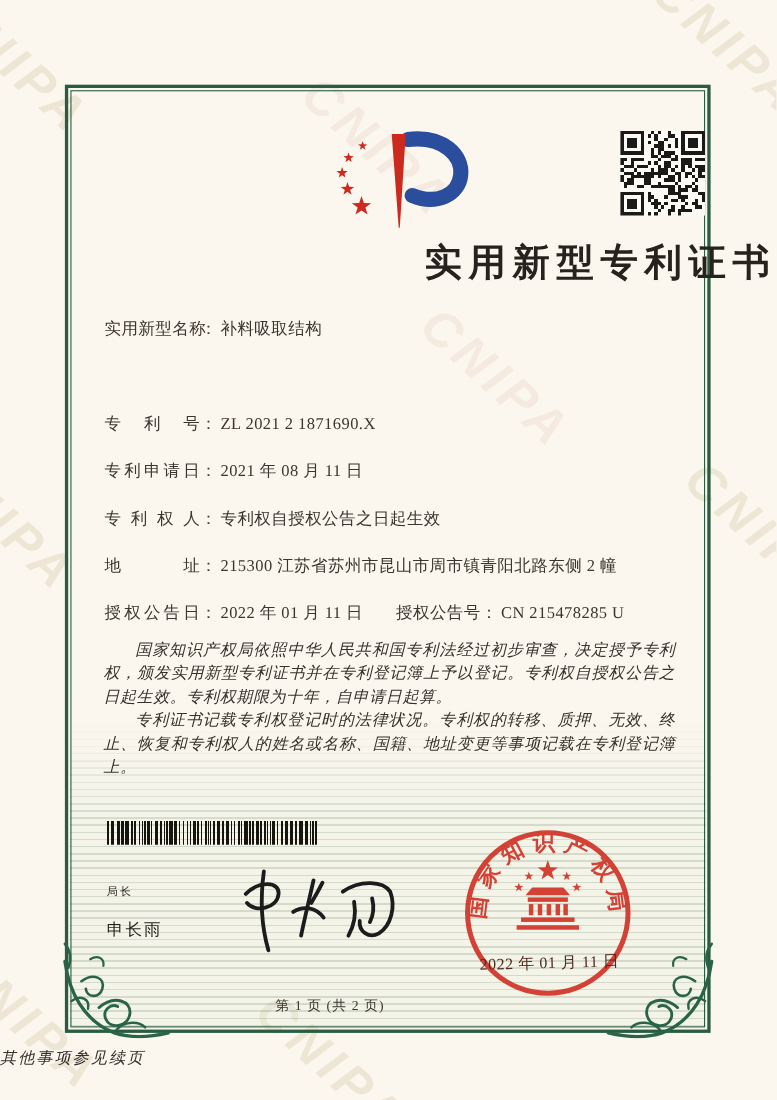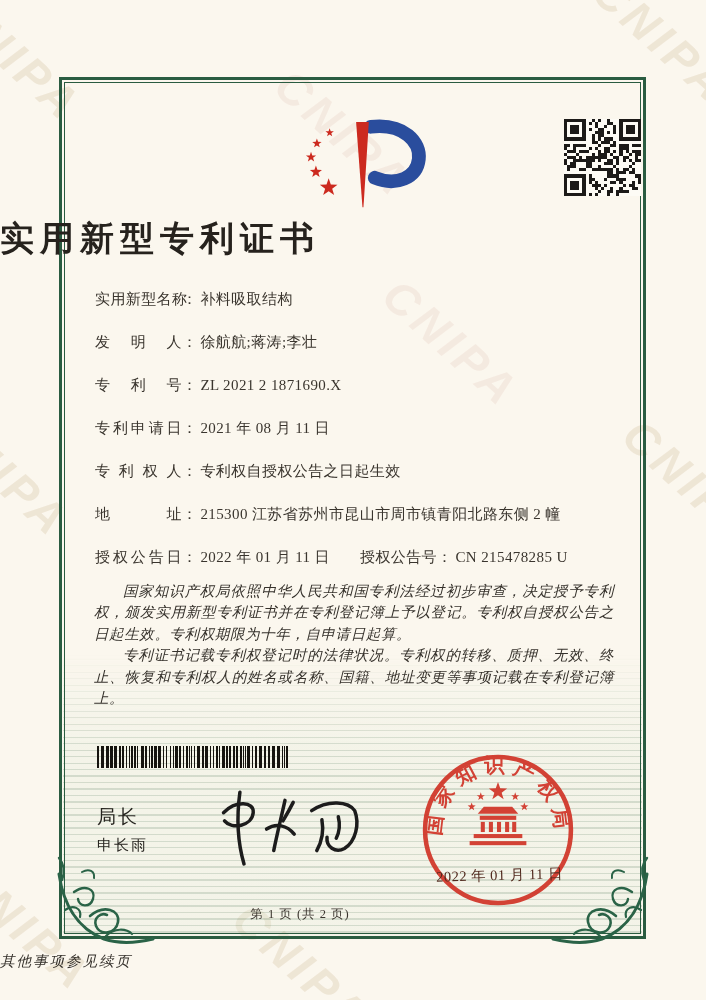--- a/index.html
+++ b/index.html
@@ -48,21 +48,21 @@
 
   .cert-no{
     position:absolute; left:95px; top:121px;
     font-size:14.5px; letter-spacing:1.5px; color:#38332c;
   }
   .logo{ position:absolute; left:286px; top:116px; width:150px; height:98px; }
   .qr{ position:absolute; left:564px; top:119px; width:77px; height:77px; }
 
   .title{
     position:absolute; left:0; top:216px; width:706px;
-    text-align:left; font-size:34px; font-weight:bold;
+    text-align:right; font-size:34px; font-weight:bold;
     letter-spacing:6px; color:#26221d;
   }
 
   .row{ position:absolute; left:95px; font-size:15px; color:#3a352e; letter-spacing:.4px; white-space:nowrap; }
   .lbl{
     display:inline-block; width:87px;
     text-align:justify; text-align-last:justify; -moz-text-align-last:justify;
     vertical-align:bottom;
   }
   .val{ margin-left:3px; }
@@ -71,21 +71,21 @@
 
   .paras{
     position:absolute; left:94px; top:581px; width:520px;
     font-size:14.5px; line-height:21.4px; color:#35312b;
     font-style:italic; letter-spacing:.6px; text-align:justify;
   }
   .paras p{ text-indent:2em; }
 
   .barcode{ position:absolute; left:97px; top:746px; width:196px; height:22px; }
 
-  .sig-title{ position:absolute; left:97px; top:804px; font-size:19px; color:#26241f;
+  .sig-title{ position:absolute; left:97px; top:804px; font-size:10px; color:#26241f;
     font-family:"Liberation Sans","DejaVu Sans",sans-serif; letter-spacing:2px; }
   .sig-name{ position:absolute; left:97px; top:836px; font-size:15px; color:#26241f;
     font-family:"Liberation Sans","DejaVu Sans",sans-serif; letter-spacing:2px; }
   .sig-script{ position:absolute; left:200px; top:786px; width:170px; height:82px; }
 
   .seal{ position:absolute; left:419px; top:751px; width:158px; height:158px;
     mix-blend-mode:multiply; opacity:.93; z-index:3; }
   .seal-date{
     position:absolute; left:436px; top:866px; z-index:4;
     font-size:14.5px; color:#512a1e; letter-spacing:.5px;
@@ -372,23 +372,20 @@
           <rect x="14" y="24" width="1" height="1"></rect>
           <rect x="17" y="24" width="1" height="1"></rect>
         </g>
     </svg>
 
     <div class="title">实用新型专利证书</div>
 
     <div class="row" style="top:290px">
       <span class="lbl">实用新型名称</span><span>：</span><span class="val">补料吸取结构</span>
     </div>
-    <div class="row" style="top:333px">
-      <span class="lbl">发明人</span><span>：</span><span class="val">徐航航;蒋涛;李壮</span>
-    </div>
     <div class="row" style="top:376px">
       <span class="lbl">专利号</span><span>：</span><span class="val">ZL 2021 2 1871690.X</span>
     </div>
     <div class="row" style="top:419px">
       <span class="lbl">专利申请日</span><span>：</span><span class="val">2021 年 08 月 11 日</span>
     </div>
     <div class="row" style="top:462px">
       <span class="lbl">专利权人</span><span>：</span><span class="val">专利权自授权公告之日起生效</span>
     </div>
     <div class="row" style="top:505px">

